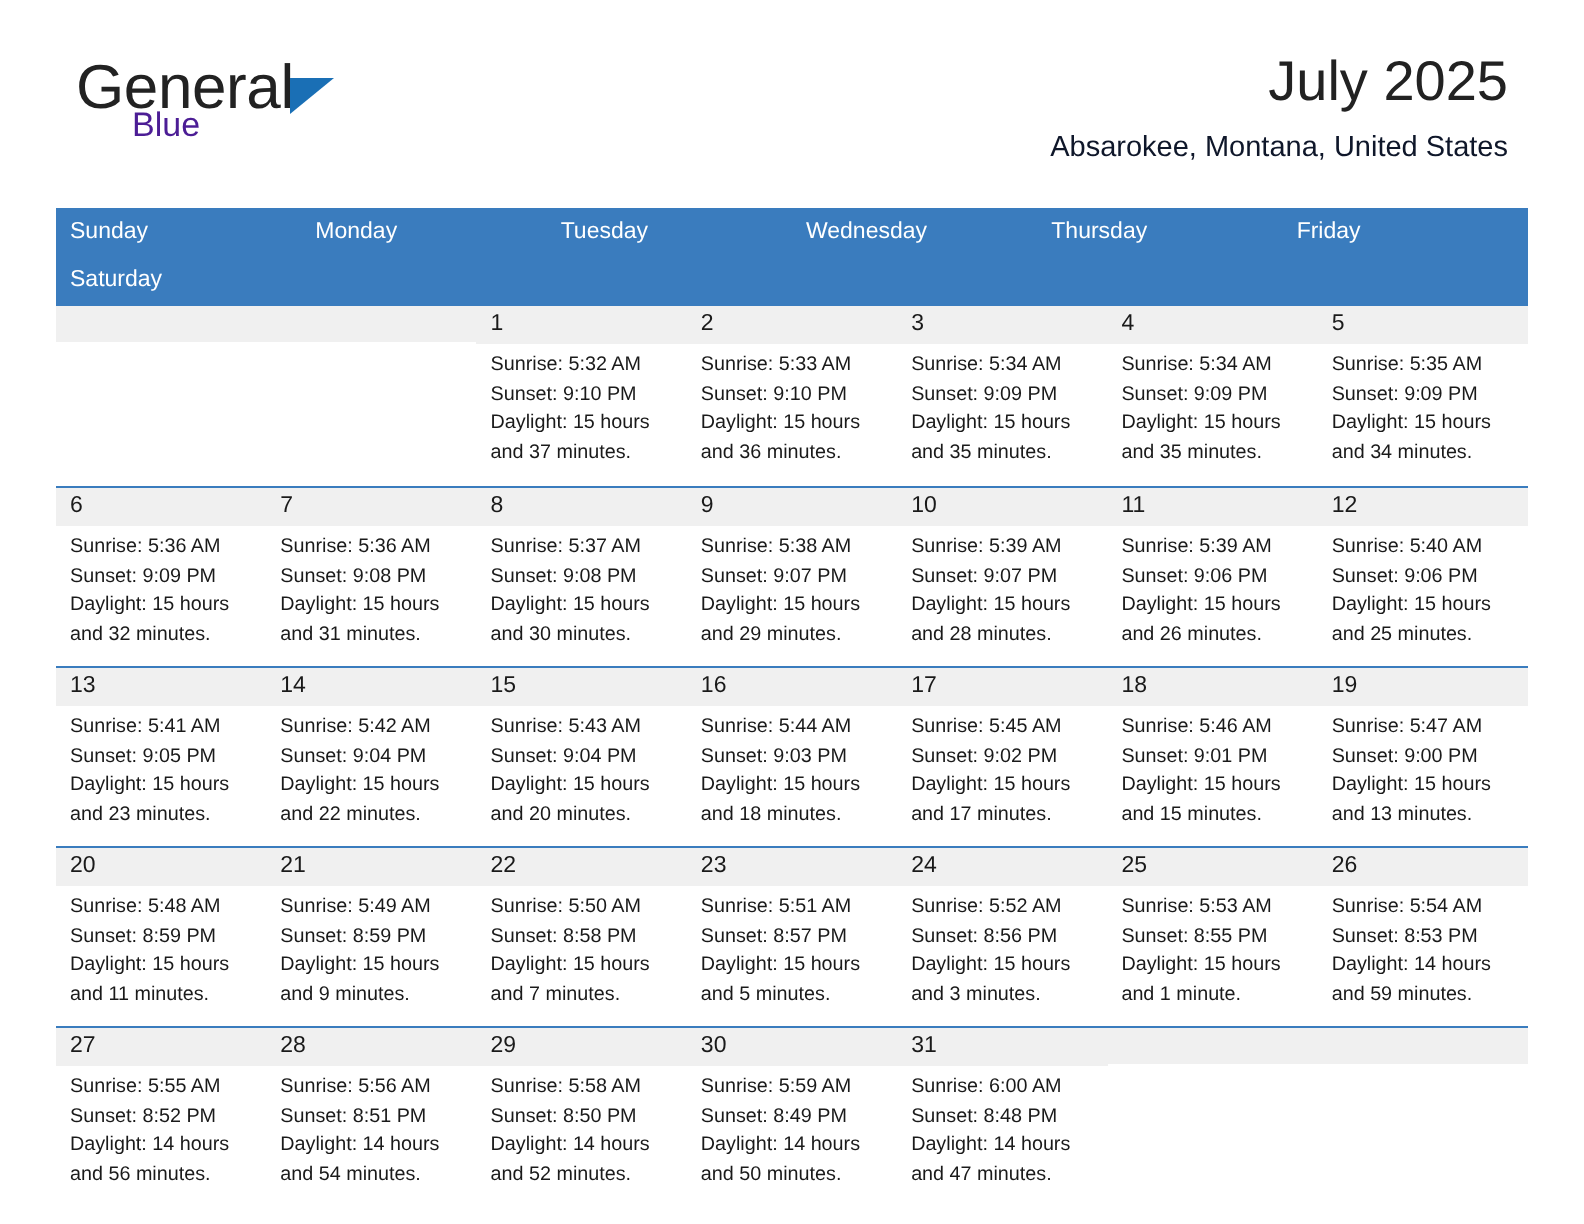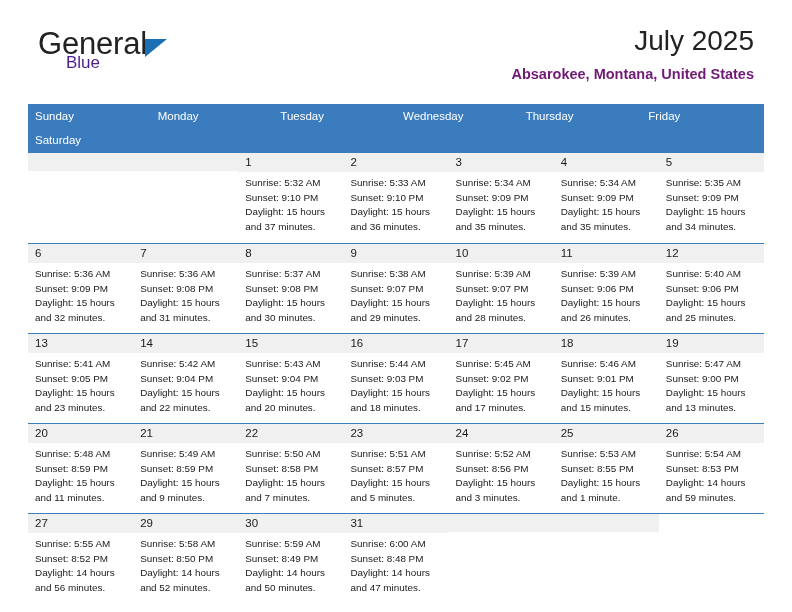--- a/index.html
+++ b/index.html
@@ -64,24 +64,23 @@
     text-align: right;
   }
   .cal-title {
     font-size: 28px;
     color: #222222;
     line-height: 1.1;
     white-space: nowrap;
   }
   .cal-subtitle {
     font-size: 14.5px;
-    color: #701a75;
+    color: #0f172a;
     margin-top: 9px;
     white-space: nowrap;
-    font-weight: bold;
   }
 
   
   .calendar {
     position: absolute;
     left: 28px;
     top: 104px;
     width: 736px;
   }
   .weekdays {
@@ -393,20 +392,28 @@
         <div class="week">
           <div class="cell">
             <div class="daynum">27</div>
             <div class="info">
               <div>Sunrise: 5:55 AM</div>
               <div>Sunset: 8:52 PM</div>
               <div class="daylight">Daylight: 14 hours and 56 minutes.</div>
             </div>
           </div>
           <div class="cell">
+            <div class="daynum">28</div>
+            <div class="info">
+              <div>Sunrise: 5:56 AM</div>
+              <div>Sunset: 8:51 PM</div>
+              <div class="daylight">Daylight: 14 hours and 54 minutes.</div>
+            </div>
+          </div>
+          <div class="cell">
             <div class="daynum">29</div>
             <div class="info">
               <div>Sunrise: 5:58 AM</div>
               <div>Sunset: 8:50 PM</div>
               <div class="daylight">Daylight: 14 hours and 52 minutes.</div>
             </div>
           </div>
           <div class="cell">
             <div class="daynum">30</div>
             <div class="info">

